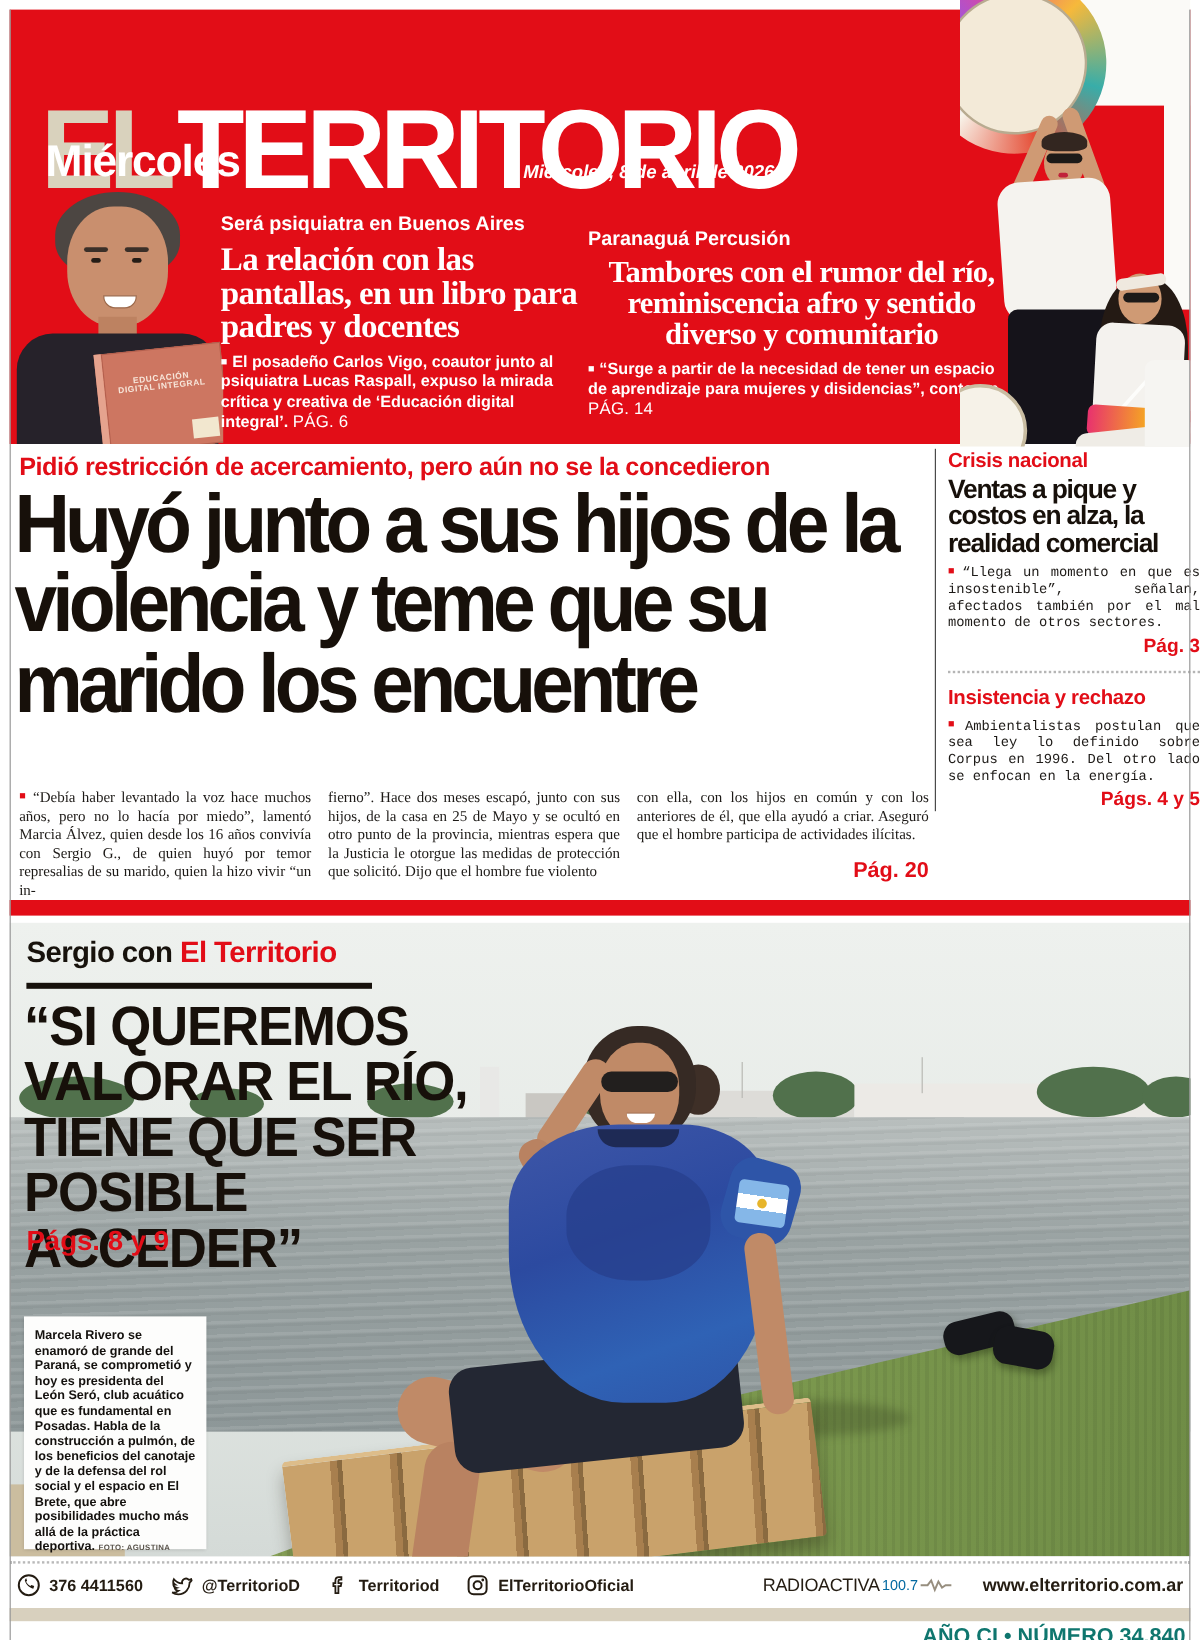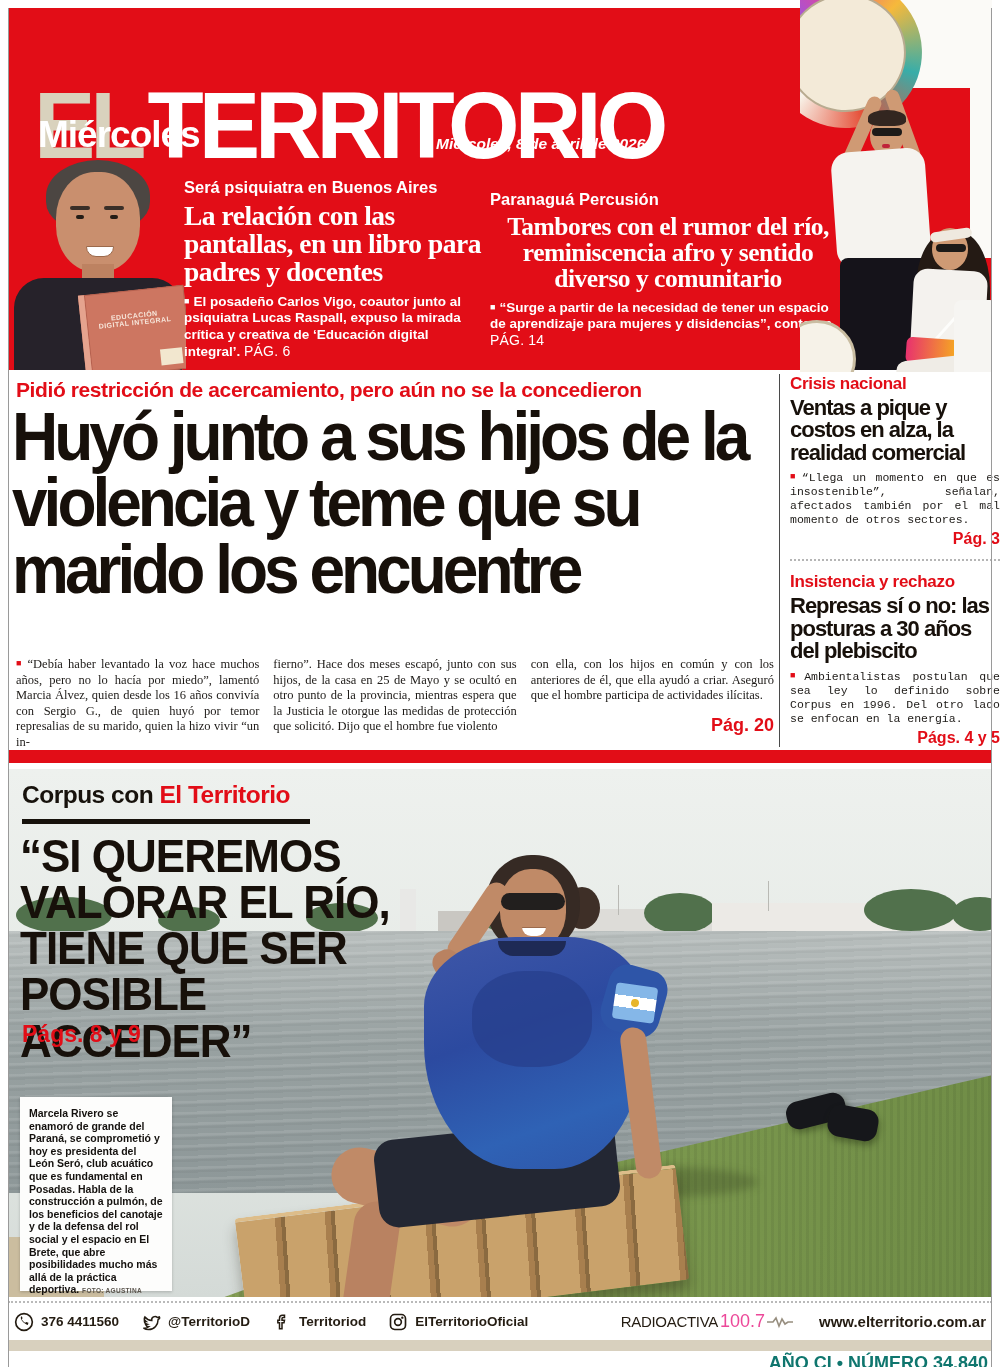--- a/index.html
+++ b/index.html
@@ -140,21 +140,21 @@
 
   
   .footer{left:8px;top:1301px;width:984px;border-top:2px dotted #b9b9b9;padding:8px 6px 0 6px;box-sizing:border-box;
       display:flex;align-items:center;color:#241c12;}
   .soc{display:flex;align-items:center;gap:7px;margin-right:22px;}
   .soc-label{font-size:13.5px;font-weight:bold;}
   .icn{width:20px;height:20px;display:inline-block;}
   .right-grp{margin-left:auto;display:flex;align-items:center;gap:26px;}
   .radio{display:flex;align-items:center;gap:2px;}
   .radio-name{font-size:15px;font-weight:normal;letter-spacing:-0.3px;color:#241c12;}
-  .radio-freq{font-size:18px;color:#ec4899;text-align:right;}
+  .radio-freq{font-size:12px;color:#0369a1;text-align:right;}
   .website{font-size:15px;font-weight:bold;color:#241c12;}
   .beige-bar{left:8px;top:1340px;width:984px;height:11px;background:#d8d0be;}
   .edition{right:12px;top:1353px;font-size:18px;font-weight:bold;color:#0f766e;text-align:right;}
   .price{right:12px;top:1366px;font-size:12.5px;font-weight:bold;color:#3a332a;text-align:right;}
 </style>
 </head>
 <body>
 
 <div class="page">
 
@@ -232,21 +232,20 @@
   <aside class="abs sidebar">
     <article>
       <div class="sb-kicker">Crisis nacional</div>
       <div class="sb-head">Ventas a pique y costos en alza, la realidad comercial</div>
       <p class="sb-sum"><span class="sq red">■</span><span>“Llega un momento en que es insostenible”, señalan, afectados también por el mal momento de otros sectores.</span></p>
       <div class="sb-pref">Pág. 3</div>
     </article>
     <div class="sb-div"></div>
     <article>
       <div class="sb-kicker">Insistencia y rechazo</div>
-      <div class="sb-head">Represas sí o no: las posturas a 30 años del plebiscito</div>
       <p class="sb-sum"><span class="sq red">■</span><span>Ambientalistas postulan que sea ley lo definido sobre Corpus en 1996. Del otro lado se enfocan en la energía.</span></p>
       <div class="sb-pref">Págs. 4 y 5</div>
     </article>
   </aside>
 
   <div class="abs red-bar"></div>
 
   <section class="abs feature">
 
     <div class="fx-tree" style="left:8px;top:128px;width:96px;height:36px;"></div>
@@ -283,21 +282,21 @@
       <div class="wm-thigh"></div>
       <div class="wm-lowerleg"></div>
       <div class="wm-shorts"></div>
       <div class="wm-torso"></div>
       <div class="wm-neckline"></div>
       <div class="wm-sleeve"></div>
       <div class="wm-flag"></div>
       <div class="wm-armR"></div>
     </div>
 
-    <div class="abs charlas"><span class="blk">Corpus con </span><span class="red">El Territorio</span></div>
+    <div class="abs charlas"><span class="blk">Sergio con </span><span class="red">El Territorio</span></div>
     <div class="abs charlas-rule"></div>
     <h3 class="abs quote" style="margin:0;">“SI QUEREMOS VALORAR EL RÍO, TIENE QUE SER POSIBLE ACCEDER”</h3>
     <div class="abs feat-pref">Págs. 8 y 9</div>
     <div class="abs caption-box"><span>Marcela Rivero se enamoró de grande del Paraná, se comprometió y hoy es presidenta del León Seró, club acuático que es fundamental en Posadas. Habla de la construcción a pulmón, de los beneficios del canotaje y de la defensa del rol social y el espacio en El Brete, que abre posibilidades mucho más allá de la práctica deportiva. </span><span class="credit">FOTO: AGUSTINA VERA</span></div>
   </section>
 
   <footer class="abs footer">
     <div class="soc">
       <span class="icn">
         <svg viewBox="0 0 24 24" width="20" height="20">

